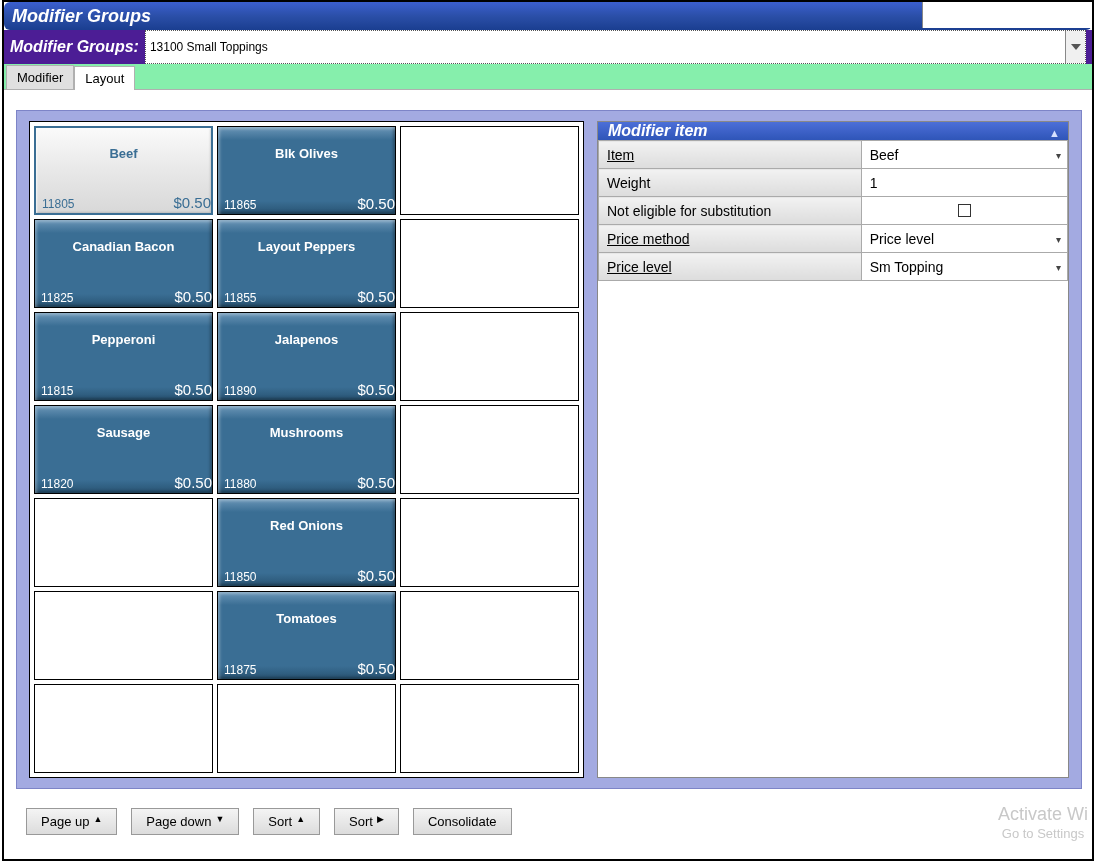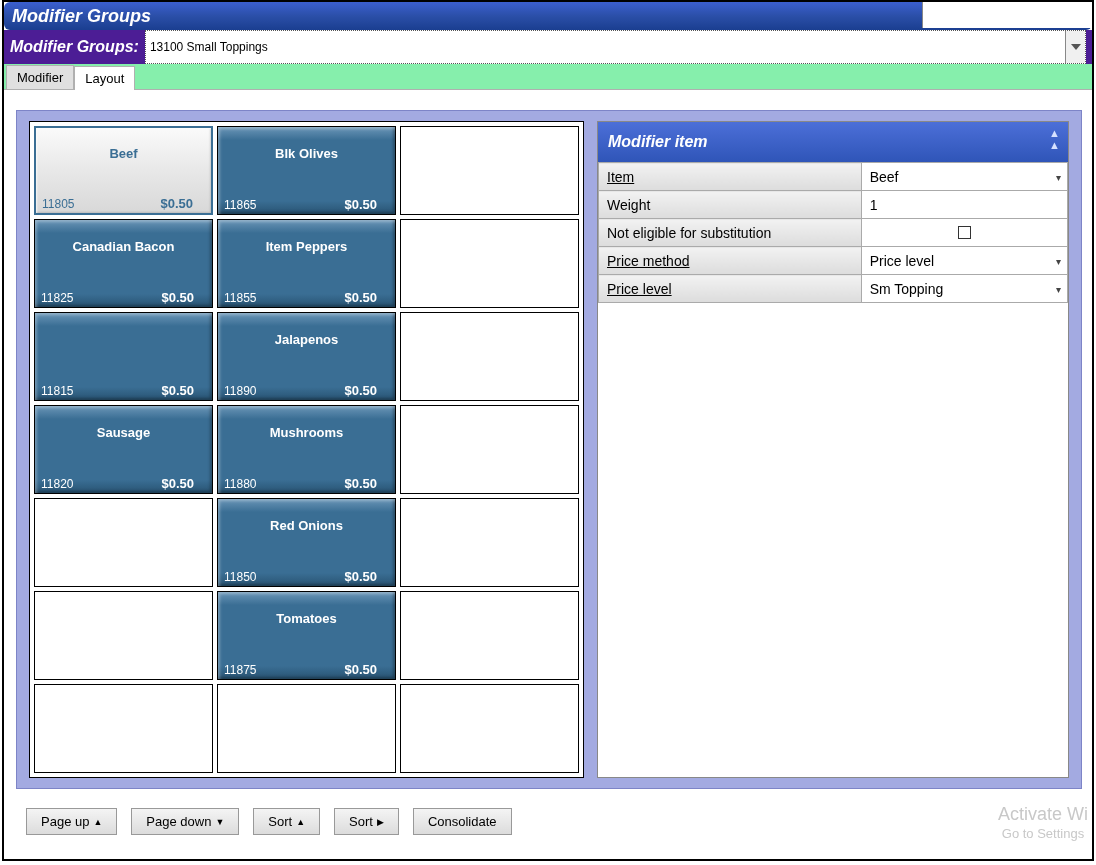--- a/index.html
+++ b/index.html
@@ -44,30 +44,30 @@
     box-shadow: inset 2px 2px 3px rgba(255,255,255,0.3), inset -2px -2px 3px rgba(0,0,0,0.3);
     color: #fff;
   }
   .cell.selected {
     background: linear-gradient(to bottom, #fafafa 0%, #e8e8e8 50%, #d8d8d8 100%);
     border: 2px solid #3a6e94; color: #3a6e94;
     box-shadow: inset 1px 1px 2px rgba(255,255,255,0.8), inset -1px -1px 2px rgba(0,0,0,0.15);
   }
   .cell .name { position: absolute; top: 0; left: 0; right: 0; height: 60%; display: flex; align-items: center; justify-content: center; font-size: 13px; font-weight: bold; text-align: center; padding: 0 6px; }
   .cell .code { position: absolute; bottom: 2px; left: 6px; font-size: 12px; }
-  .cell .price { position: absolute; bottom: 2px; right: 18px; font-size: 13px; font-weight: bold; }
+  .cell .price { position: absolute; bottom: 2px; right: 0; font-size: 15px; }
   .cell.selected .code, .cell.selected .price { color: #3a6e94; }
 
   .props-area {
     position: absolute; top: 10px; left: 580px; right: 12px; bottom: 10px;
     background: #fff; border: 1px solid #888;
   }
   .props-header {
     background: linear-gradient(to bottom, #4c6fd8, #2f55b8);
-    height: 40px; color: #fff; font-size: 16px; font-weight: bold; font-style: italic;
+    height: 18px; color: #fff; font-size: 16px; font-weight: bold; font-style: italic;
     display: flex; align-items: center; padding: 8px 10px; position: relative;
   }
   .collapse-icon { position: absolute; right: 8px; top: 5px; font-size: 11px; color: #d6e1ff; font-style: normal; }
   .props-table { width: 100%; border-collapse: collapse; }
   .props-table td {
     border: 1px solid #aaa; height: 28px; font-size: 14px; padding: 0 8px;
   }
   .props-table td.label {
     background: linear-gradient(to bottom, #f2f2f2, #dcdcdc);
     width: 56%;
@@ -82,21 +82,21 @@
     width: 13px; height: 13px; border: 1px solid #333; margin: 0 auto; display: block;
   }
   .center-cell { text-align: center; }
 
   .bottom-buttons {
     position: absolute; left: 22px; bottom: 24px; display: flex; gap: 14px; align-items: center;
   }
   .btn {
     background: linear-gradient(to bottom, #f4f4f4, #dcdcdc);
     border: 1px solid #999; padding: 5px 14px; font-size: 13px; cursor: pointer;
-    display: flex; align-items: center; gap: 4px;
+    display: flex; gap: 4px;
   }
   .btn .arrow { font-size: 9px; }
   .watermark {
     position: absolute; right: 4px; bottom: 16px; color: #c8c8c8; font-size: 18px;
     pointer-events: none; text-align: center; line-height: 1.3;
   }
   .watermark .sub { font-size: 13px; }
 </style>
 </head>
 <body>
@@ -142,26 +142,27 @@
             <div class="code">11865</div>
             <div class="price">$0.50</div>
           </div>
           <div class="cell "></div>
           <div class="cell filled">
             <div class="name">Canadian Bacon</div>
             <div class="code">11825</div>
             <div class="price">$0.50</div>
           </div>
           <div class="cell filled">
-            <div class="name">Item Peppers</div>
+            <div class="name">Layout Peppers</div>
             <div class="code">11855</div>
             <div class="price">$0.50</div>
           </div>
           <div class="cell "></div>
           <div class="cell filled">
+            <div class="name">Pepperoni</div>
             <div class="code">11815</div>
             <div class="price">$0.50</div>
           </div>
           <div class="cell filled">
             <div class="name">Jalapenos</div>
             <div class="code">11890</div>
             <div class="price">$0.50</div>
           </div>
           <div class="cell "></div>
           <div class="cell filled">

